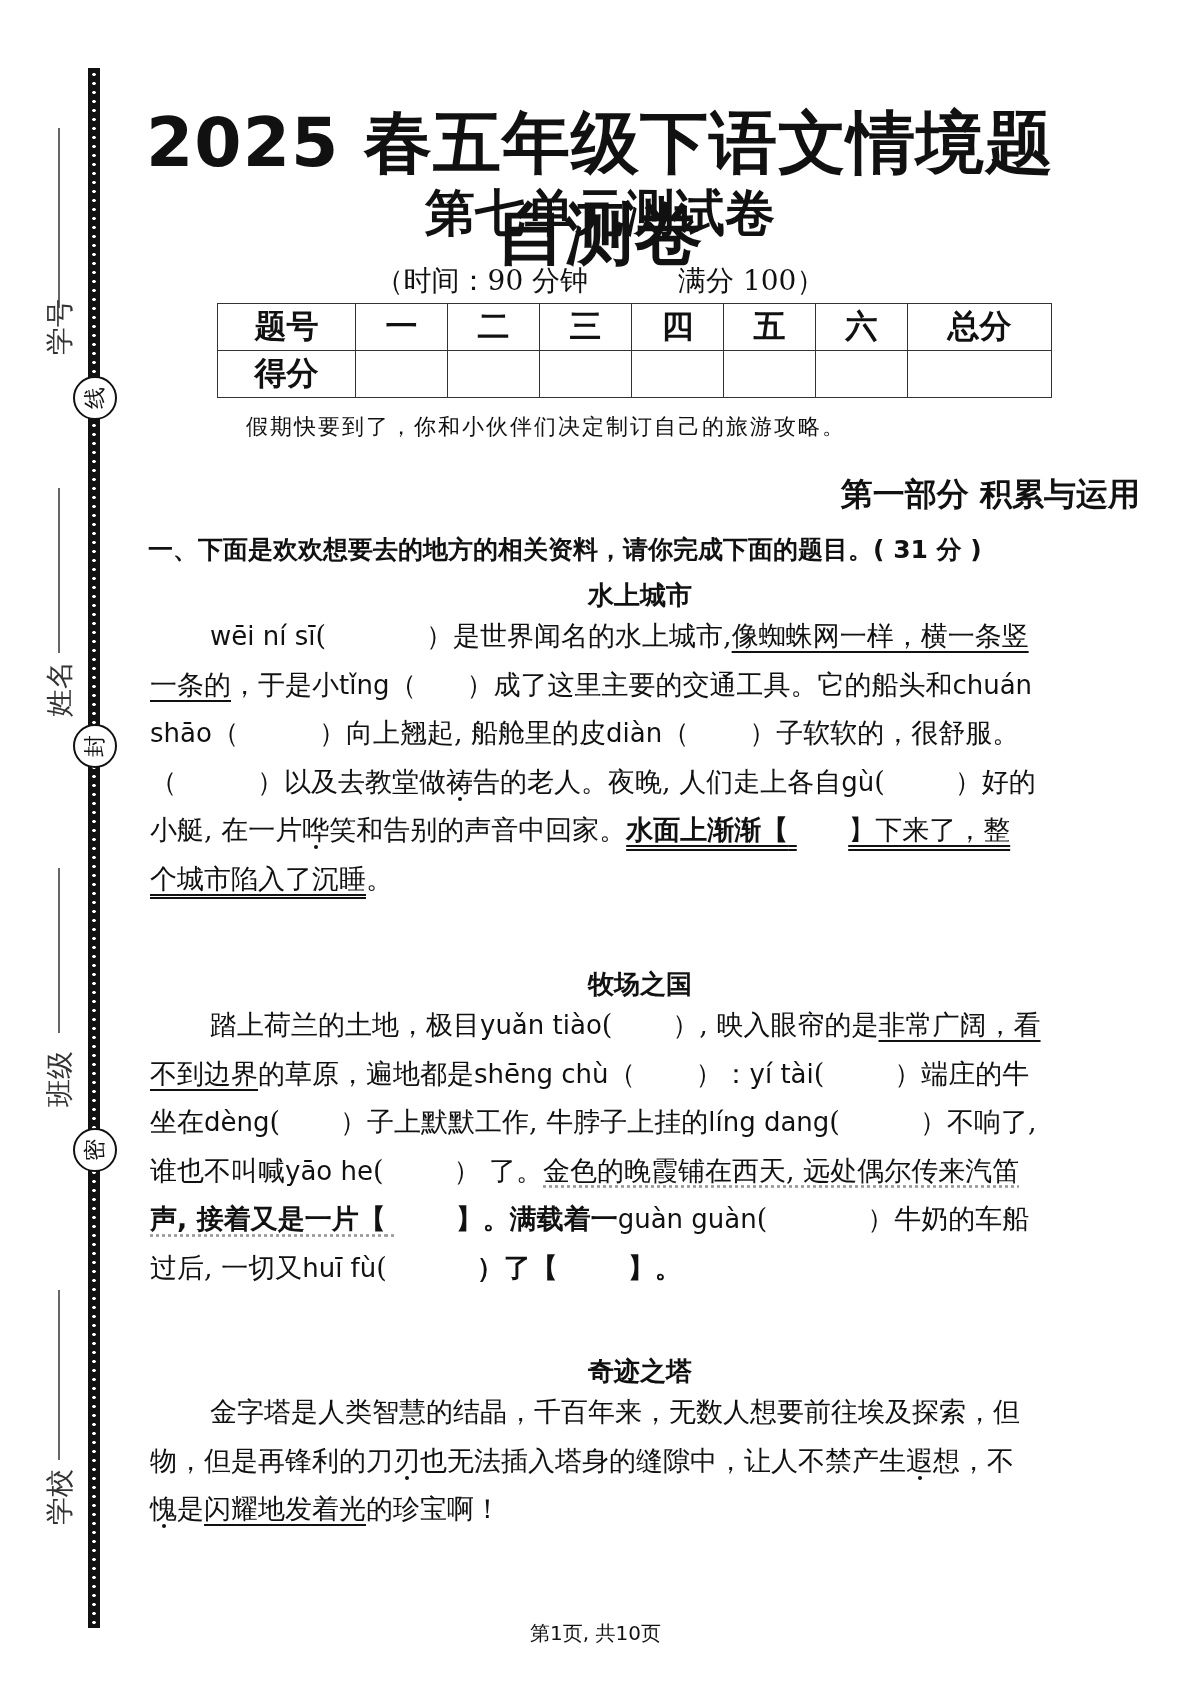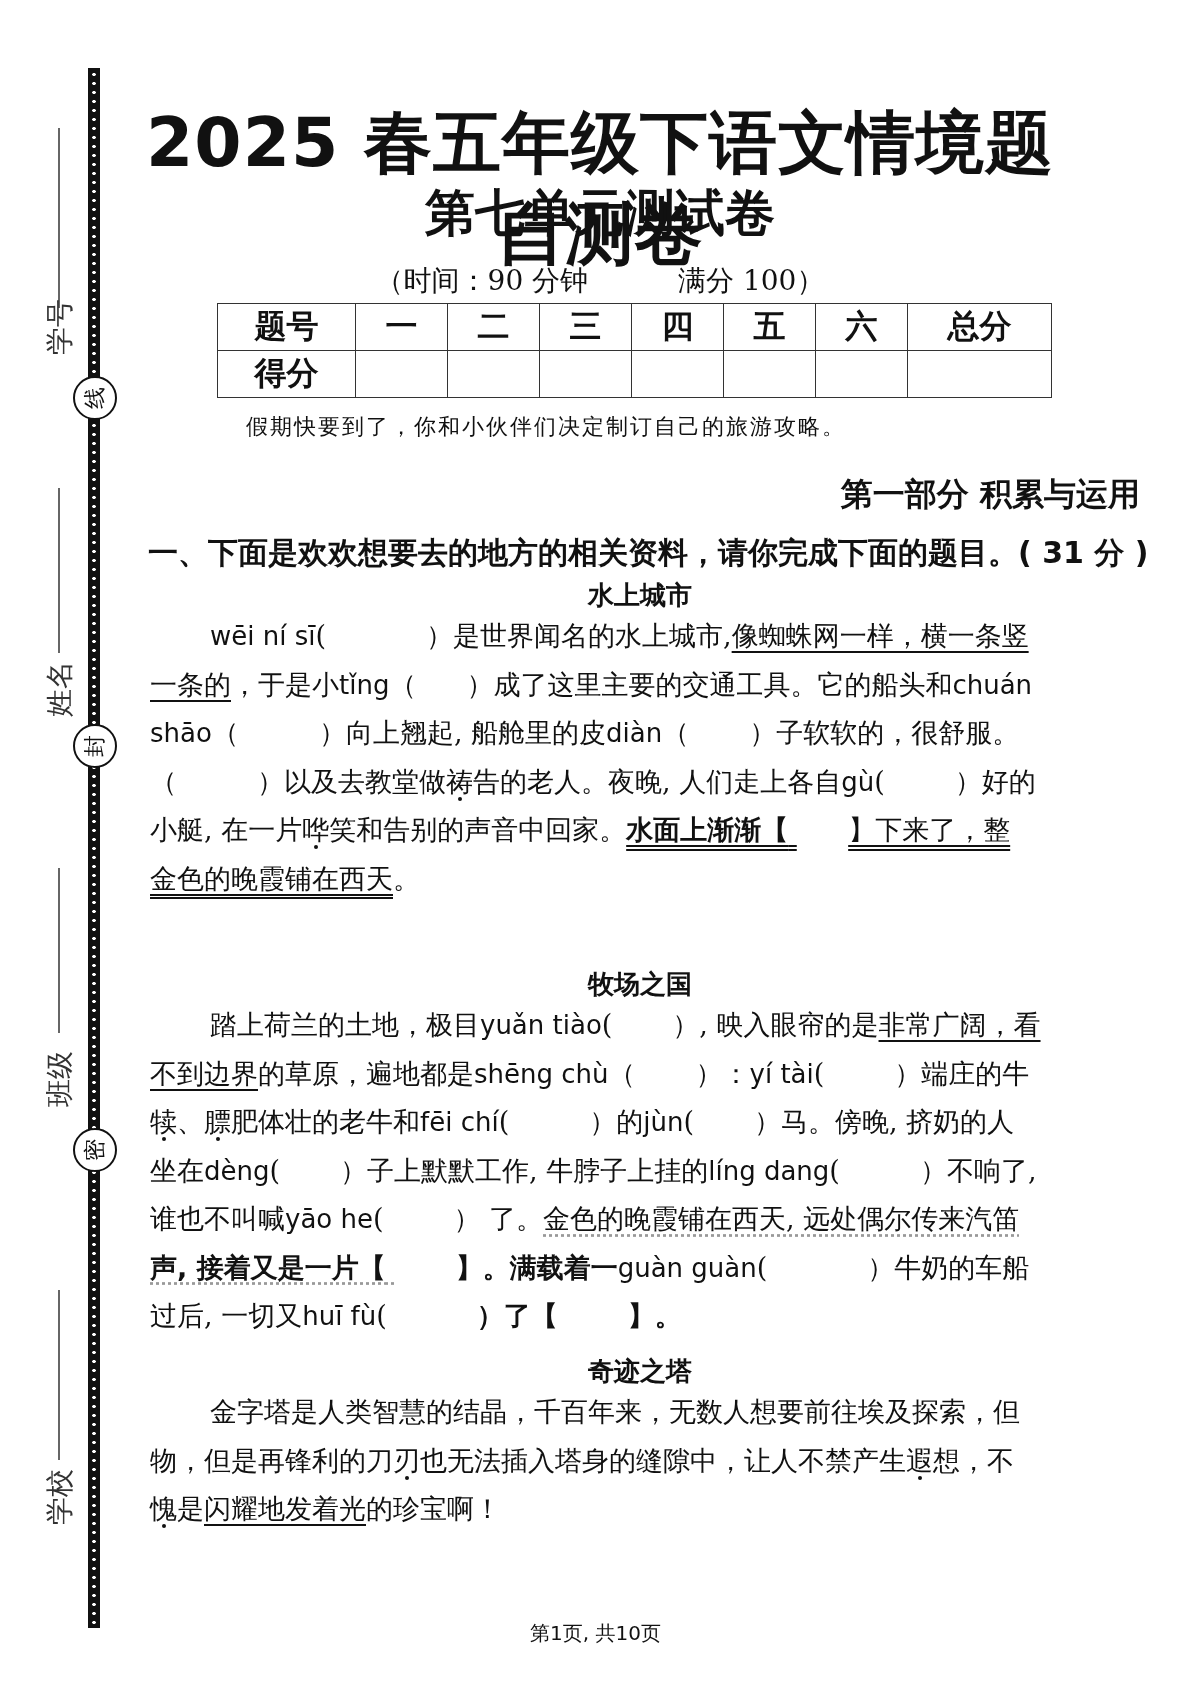--- a/index.html
+++ b/index.html
@@ -29,21 +29,21 @@
 
   table.score { position:absolute; top:303px; left:217px; width:835px; border-collapse:collapse;
     font-family:"DejaVu Sans","Liberation Sans",sans-serif; font-weight:bold; font-size:32px; }
   table.score td { border:1.5px solid #333; height:44px; text-align:center; }
 
   .intro { position:absolute; top:412px; left:208px; font-size:22px; letter-spacing:2px;margin-left:38px; }
 
   .section-title { position:absolute; left:140px; width:1000px; text-align:right;
     font-family:"DejaVu Sans",sans-serif; font-weight:bold; font-size:32px; }
   .q-title { position:absolute; left:148px; top:533px; font-family:"DejaVu Sans",sans-serif;
-    font-weight:bold; font-size:30px; }
+    font-weight:bold; font-size:25px; }
   .sub-title { position:absolute; left:140px; width:1000px; text-align:center;
     font-family:"DejaVu Sans",sans-serif; font-weight:bold; font-size:26px; }
 
   .para { position:absolute; left:150px; width:970px; font-size:27px; line-height:48.5px; }
   .line { white-space:nowrap; height:48.5px; }
   .py { font-family:"DejaVu Sans","Liberation Sans",sans-serif; font-size:26px; }
   .u { text-decoration:underline; text-underline-offset:6px; }
   .uu { text-decoration:underline double; text-underline-offset:6px; }
   .ud { text-decoration:underline dotted #999; text-underline-offset:6px; }
   .blank { display:inline-block; }
@@ -110,28 +110,27 @@
 <div class="section-title" style="top:473px;">第一部分  积累与运用</div>
 <div class="q-title">一、下面是欢欢想要去的地方的相关资料，请你完成下面的题目。( 31 分 )</div>
 
 <div class="sub-title" style="top:578px;">水上城市</div>
 <div class="para" style="top:612px;">
   <div class="line"><span class="indent"></span><span class="py">wēi ní sī</span><span>(</span><span class="blank" style="width:100px"></span><span>）是世界闻名的水上城市,</span><span class="u">像蜘蛛网一样，横一条竖</span></div>
   <div class="line"><span class="u">一条的</span><span>，于是小</span><span class="py">tǐng</span><span>（</span><span class="blank" style="width:50px"></span><span>）成了这里主要的交通工具。它的船头和</span><span class="py">chuán</span></div>
   <div class="line"><span class="py">shāo</span><span>（</span><span class="blank" style="width:80px"></span><span>）向上翘起, 船舱里的皮</span><span class="py">diàn</span><span>（</span><span class="blank" style="width:60px"></span><span>）子软软的，很舒服。</span></div>
   <div class="line"><span>（</span><span class="blank" style="width:80px"></span><span>）以及去教堂做</span><span class="dot">祷</span><span>告的老人。夜晚, 人们走上各自</span><span class="py">gù</span><span>(</span><span class="blank" style="width:70px"></span><span>）好的</span></div>
   <div class="line"><span>小艇, 在一片</span><span class="dot">哗</span><span>笑和告别的声音中回家。</span><span class="uu br">水面上渐渐【</span><span class="uu blank" style="width:60px">&nbsp;</span><span class="uu">】下来了，整</span></div>
-  <div class="line"><span class="uu">金色的晚霞铺在西天</span><span>。</span></div>
+  <div class="line"><span class="uu">个城市陷入了沉睡</span><span>。</span></div>
 </div>
 
 <div class="sub-title" style="top:967px;">牧场之国</div>
 <div class="para" style="top:1001px;">
   <div class="line"><span class="indent"></span><span>踏上荷兰的土地，极目</span><span class="py">yuǎn tiào</span><span>(</span><span class="blank" style="width:60px"></span><span>）, 映入眼帘的是</span><span class="u">非常广阔，看</span></div>
   <div class="line"><span class="u">不到边界</span><span>的草原，遍地都是</span><span class="py">shēng chù</span><span>（</span><span class="blank" style="width:60px"></span><span>）：</span><span class="py">yí tài</span><span>(</span><span class="blank" style="width:70px"></span><span>）端庄的牛</span></div>
-  <div class="line"><span class="dot">犊</span><span>、</span><span class="dot">膘</span><span>肥体壮的老牛和</span><span class="py">fēi chí</span><span>(</span><span class="blank" style="width:80px"></span><span>）的</span><span class="py">jùn</span><span>(</span><span class="blank" style="width:60px"></span><span>）马。傍晚, 挤奶的人</span></div>
   <div class="line"><span>坐在</span><span class="py">dèng</span><span>(</span><span class="blank" style="width:60px"></span><span>）子上默默工作, 牛脖子上挂的</span><span class="py">líng dang</span><span>(</span><span class="blank" style="width:80px"></span><span>）不响了,</span></div>
   <div class="line"><span>谁也不叫喊</span><span class="py">yāo he</span><span>(</span><span class="blank" style="width:70px"></span><span>） 了。</span><span class="ud">金色的晚霞铺在西天, 远处偶尔传来汽笛</span></div>
   <div class="line"><span class="ud br">声, 接着又是一片【</span><span class="ud blank" style="width:70px">&nbsp;</span><span class="br">】。满载着一</span><span class="py">guàn guàn</span><span>(</span><span class="blank" style="width:100px"></span><span>）牛奶的车船</span></div>
   <div class="line"><span>过后, 一切又</span><span class="py">huī  fù</span><span>(</span><span class="blank" style="width:90px"></span><span class="br">）了【</span><span class="blank" style="width:70px"></span><span class="br">】。</span></div>
 </div>
 
 <div class="sub-title" style="top:1354px;">奇迹之塔</div>
 <div class="para" style="top:1388px;">
   <div class="line"><span class="indent"></span><span>金字塔是人类智慧的结晶，千百年来，无数人想要前往埃及探索，但</span></div>
   <div class="line"><span>物，但是再锋利的刀</span><span class="dot">刃</span><span>也无法插入塔身的缝隙中，让人不禁产生</span><span class="dot">遐</span><span>想，不</span></div>

